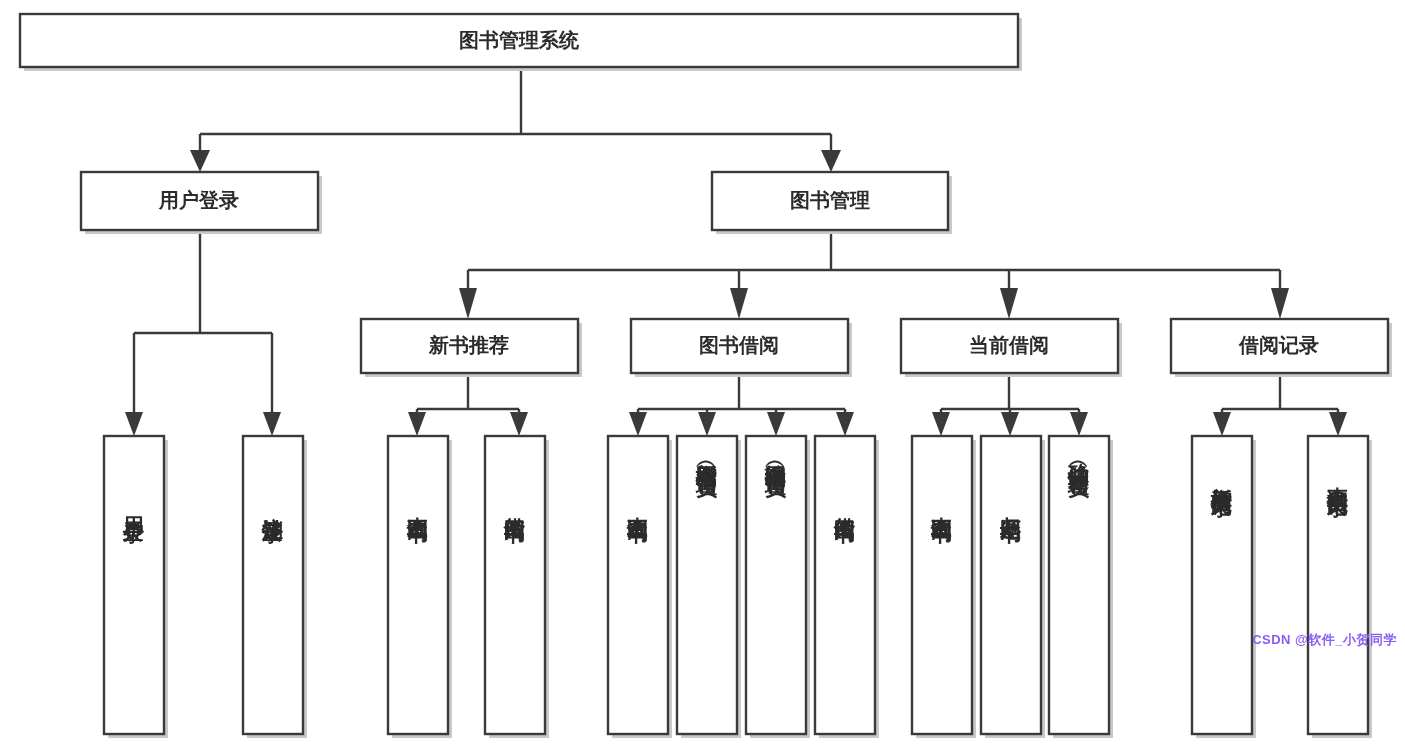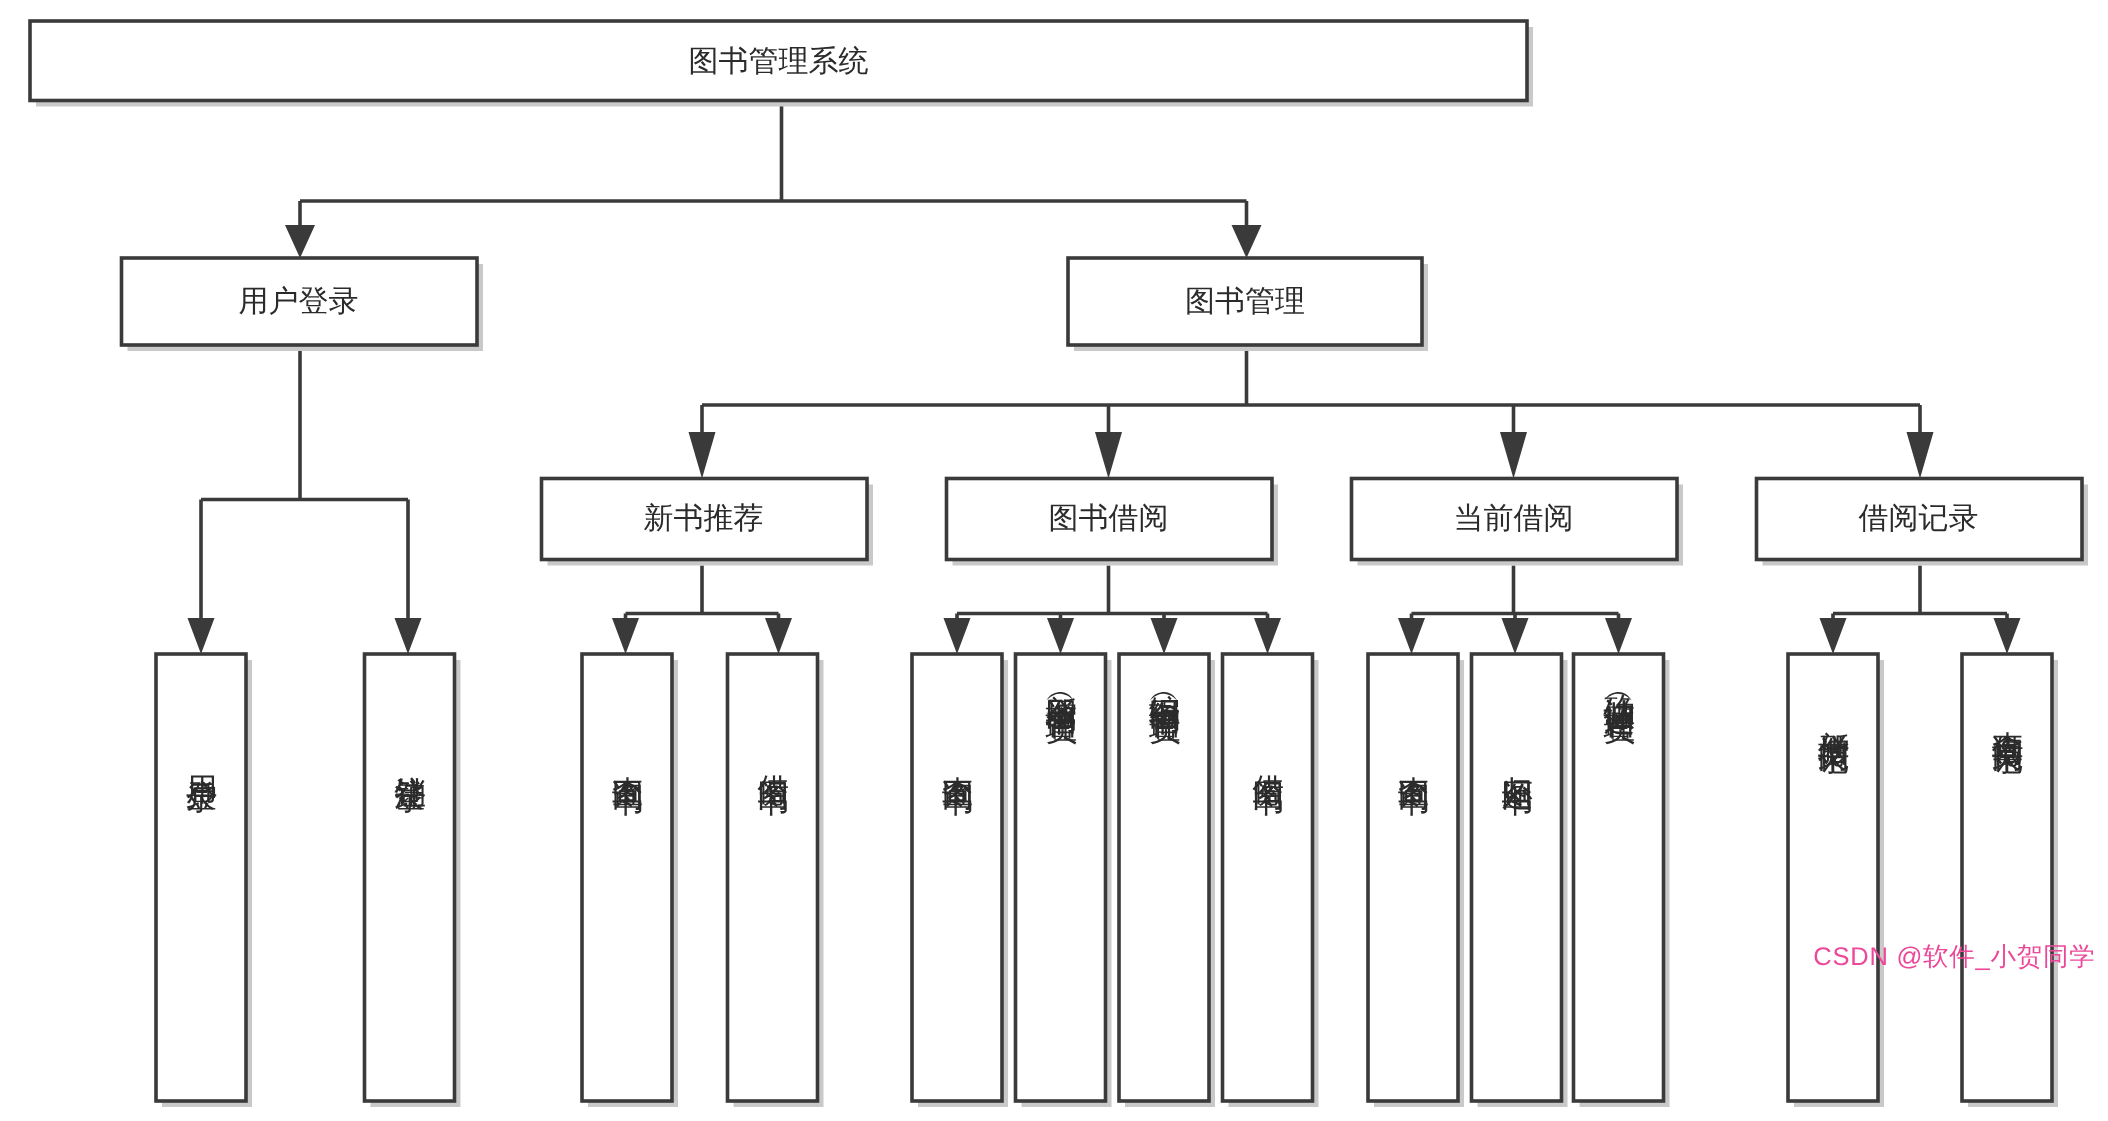--- a/index.html
+++ b/index.html
@@ -11,20 +11,21 @@
     width: 1405px;
     height: 747px;
     font-family: "Liberation Sans", "DejaVu Sans", sans-serif;
     overflow: hidden;
   }
   #diagram-root {
     position: relative;
     width: 1405px;
     height: 655px;
     background: #ffffff;
+    font-weight: bold;
   }
   svg#flow {
     position: absolute;
     left: 0;
     top: 0;
     width: 1405px;
     height: 747px;
     display: block;
   }
   .node-rect {
@@ -59,22 +60,22 @@
     text-orientation: upright;
     letter-spacing: 2px;
     dominant-baseline: central;
     text-anchor: start;
   }
   .watermark {
     position: absolute;
     right: 8px;
     bottom: 6px;
     font-family: "Liberation Sans", "DejaVu Sans", sans-serif;
-    font-size: 17px;
-    color: #ec4899;
+    font-size: 13px;
+    color: #8b5cf6;
     white-space: nowrap;
     letter-spacing: 0.5px;
     pointer-events: none;
   }
 </style>
 </head>
 <body>
 
 <div id="diagram-root">
 

